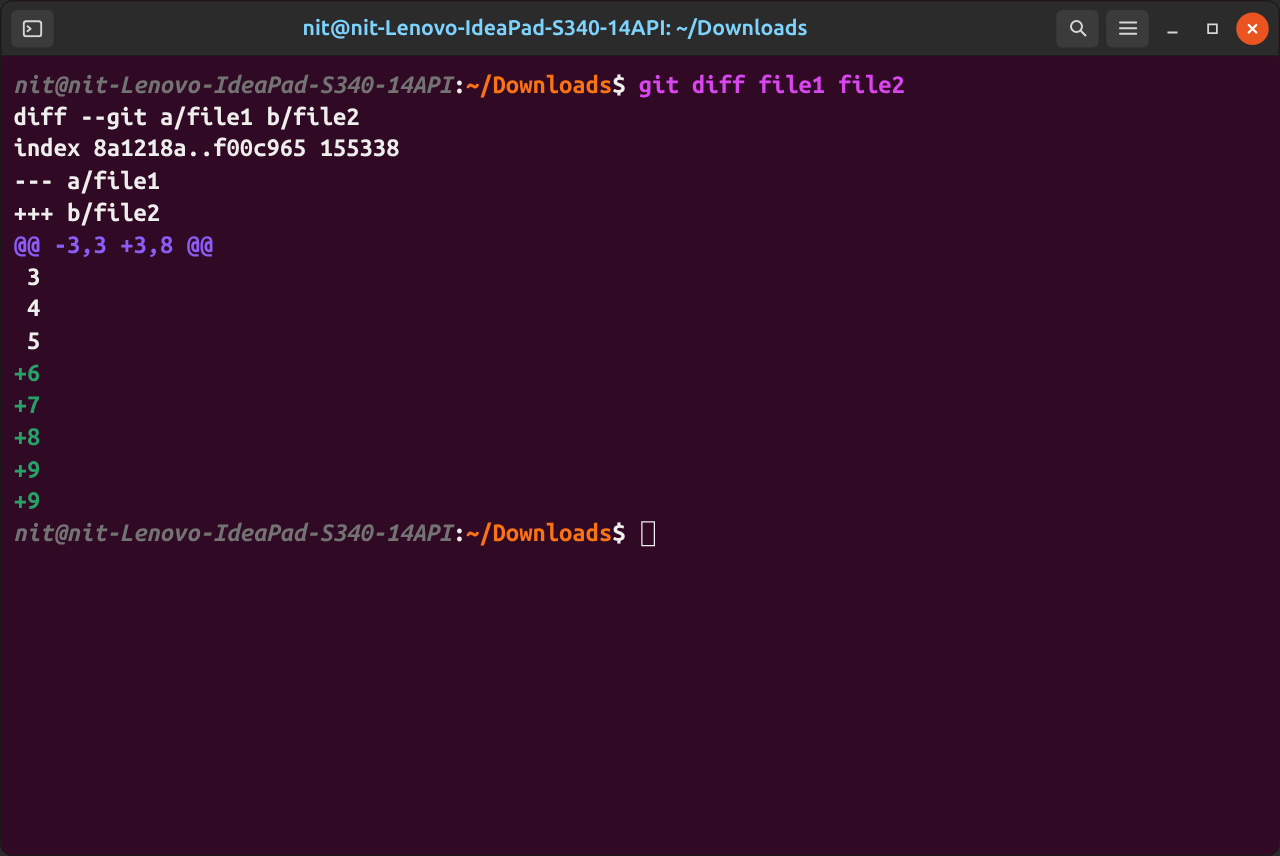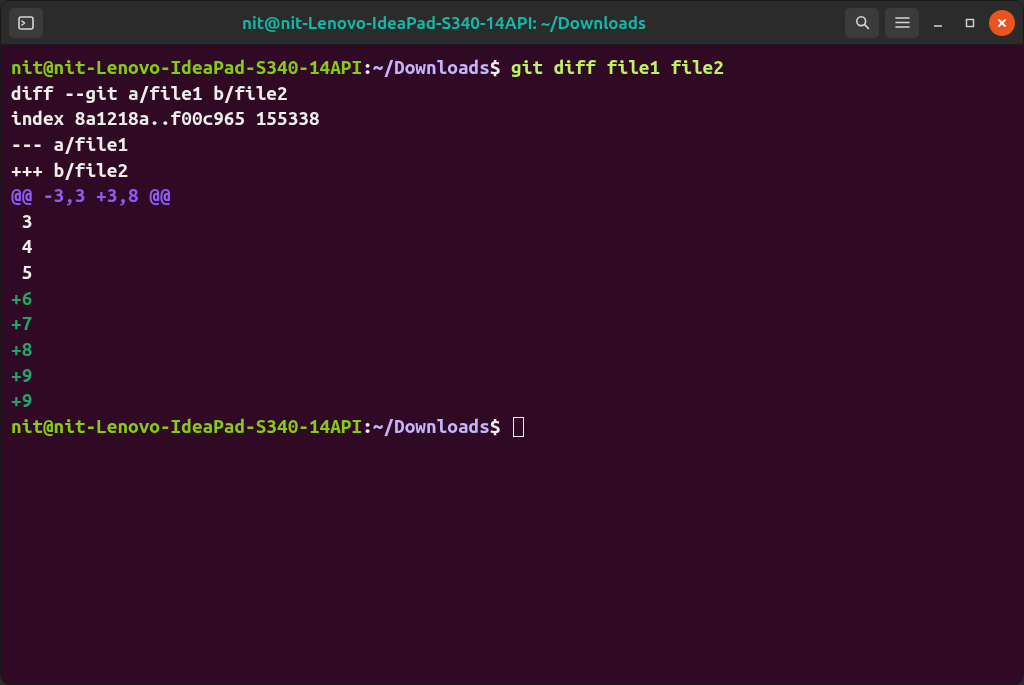--- a/index.html
+++ b/index.html
@@ -17,21 +17,21 @@
     flex-direction: column;
   }
 
   
   .titlebar {
     height: 44px;
     background: #2b2b2b;
     display: flex;
     align-items: center;
     padding: 0 8px;
-    color: #14b8a6;
+    color: #7dd3fc;
     font-size: 17px;
     font-weight: 600;
     border-bottom: 1px solid #1d1d1d;
   }
   .titlebar .left-group {
     display: flex;
     align-items: center;
     gap: 6px;
   }
   .titlebar .icon-btn {
@@ -80,25 +80,25 @@
     background: #300a24;
     padding: 10px 10px;
     font-family: "Ubuntu Mono", "DejaVu Sans Mono", "Consolas", monospace;
     font-size: 19px;
     font-weight: 700;
     line-height: 1.35;
     color: #eeeeec;
     white-space: pre;
     overflow: hidden;
   }
-  .prompt-user { color: #84cc16; }
+  .prompt-user { color: #737373; font-style: italic; }
   .prompt-colon { color: #eeeeec; }
-  .prompt-path { color: #c4b5fd; }
+  .prompt-path { color: #f97316; }
   .prompt-dollar { color: #eeeeec; }
-  .cmd { color: #bef264; margin-top: 48px; }
+  .cmd { color: #d946ef; margin-top: 48px; }
   .hunk { color: #8b5cf6; }
   .added { color: #26a269; }
   .cursor {
     display: inline-block;
     width: 11px;
     height: 20px;
     border: 1.5px solid #eeeeec;
     vertical-align: text-bottom;
     margin-left: 2px;
   }

